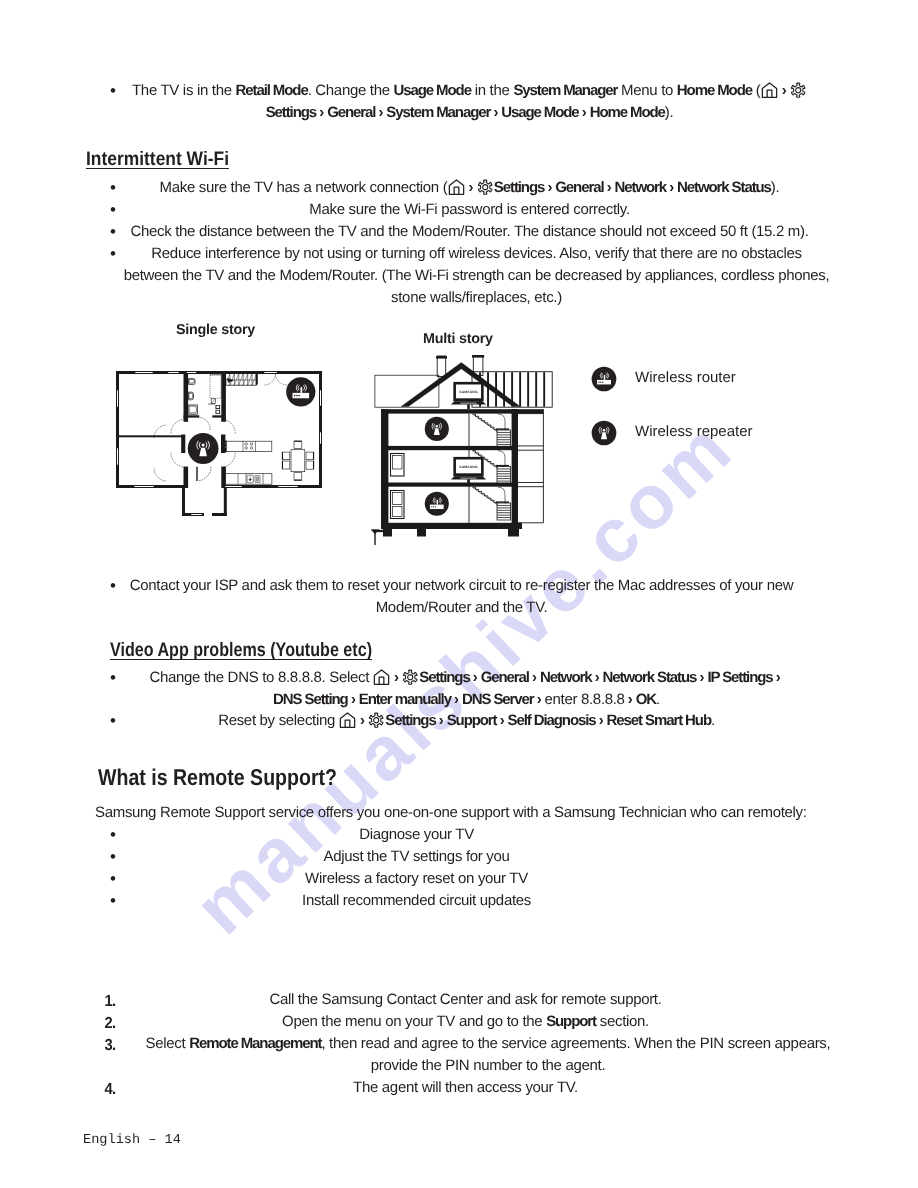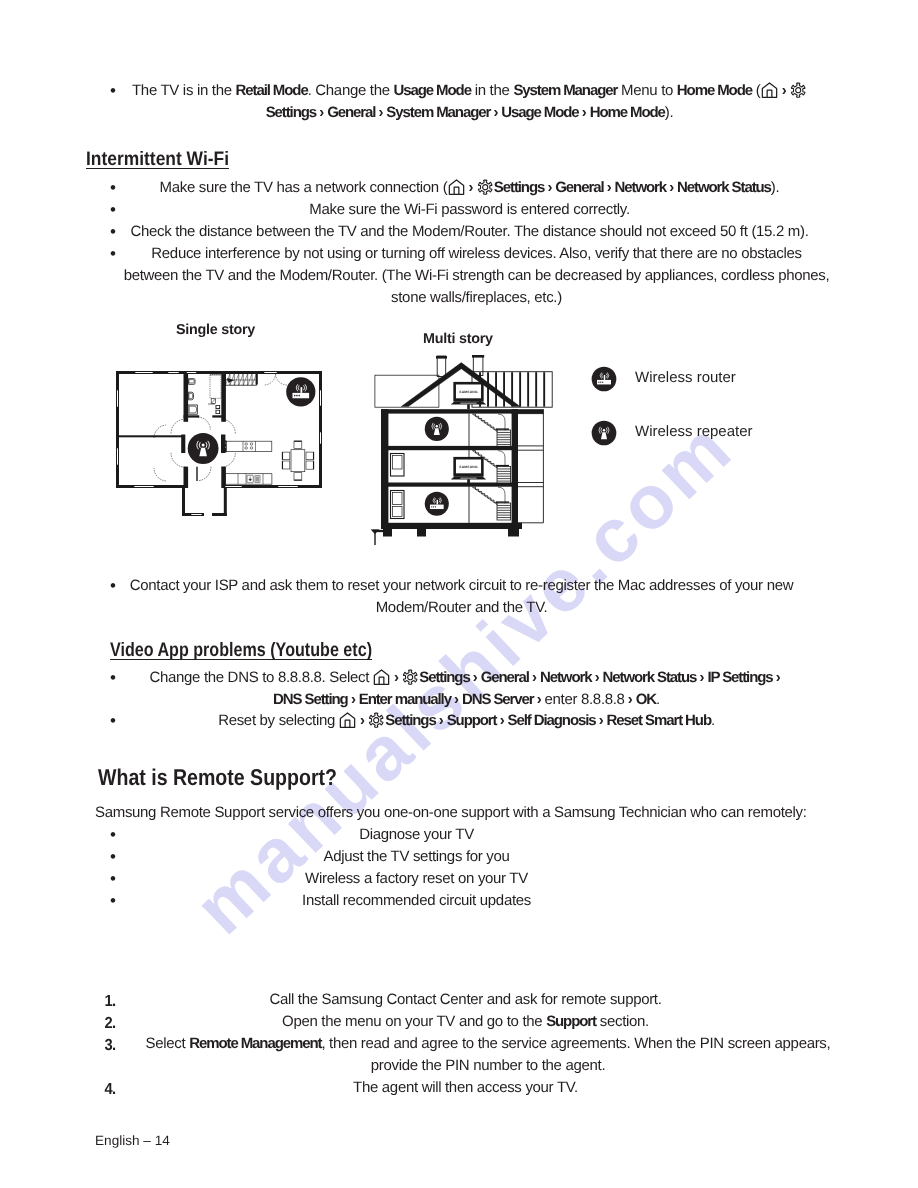--- a/index.html
+++ b/index.html
@@ -410,15 +410,15 @@
         <span class="tx">Open the menu on your TV and go to the <b>Support</b> section.</span>
       </div>
     <div class="blk" style="left:106px;top:1033px;width:745px;padding-left:19px;">
         <span class="mk num" style="left:0px">3.</span>
         <span class="tx">Select <b>Remote Management</b>, then read and agree to the service agreements. When the PIN screen appears, provide the PIN number to the agent.</span>
       </div>
     <div class="blk" style="left:106px;top:1077px;width:700px;padding-left:19px;">
         <span class="mk num" style="left:0px">4.</span>
         <span class="tx">The agent will then access your TV.</span>
       </div>
-    <div class="footer" style="left:95px;top:1133px;">English – 14</div>
+    <div class="footer" style="left:83px;top:1133px;font-family:Liberation Mono, monospace;">English – 14</div>
   </div>
 </div>
 
 </body></html>

